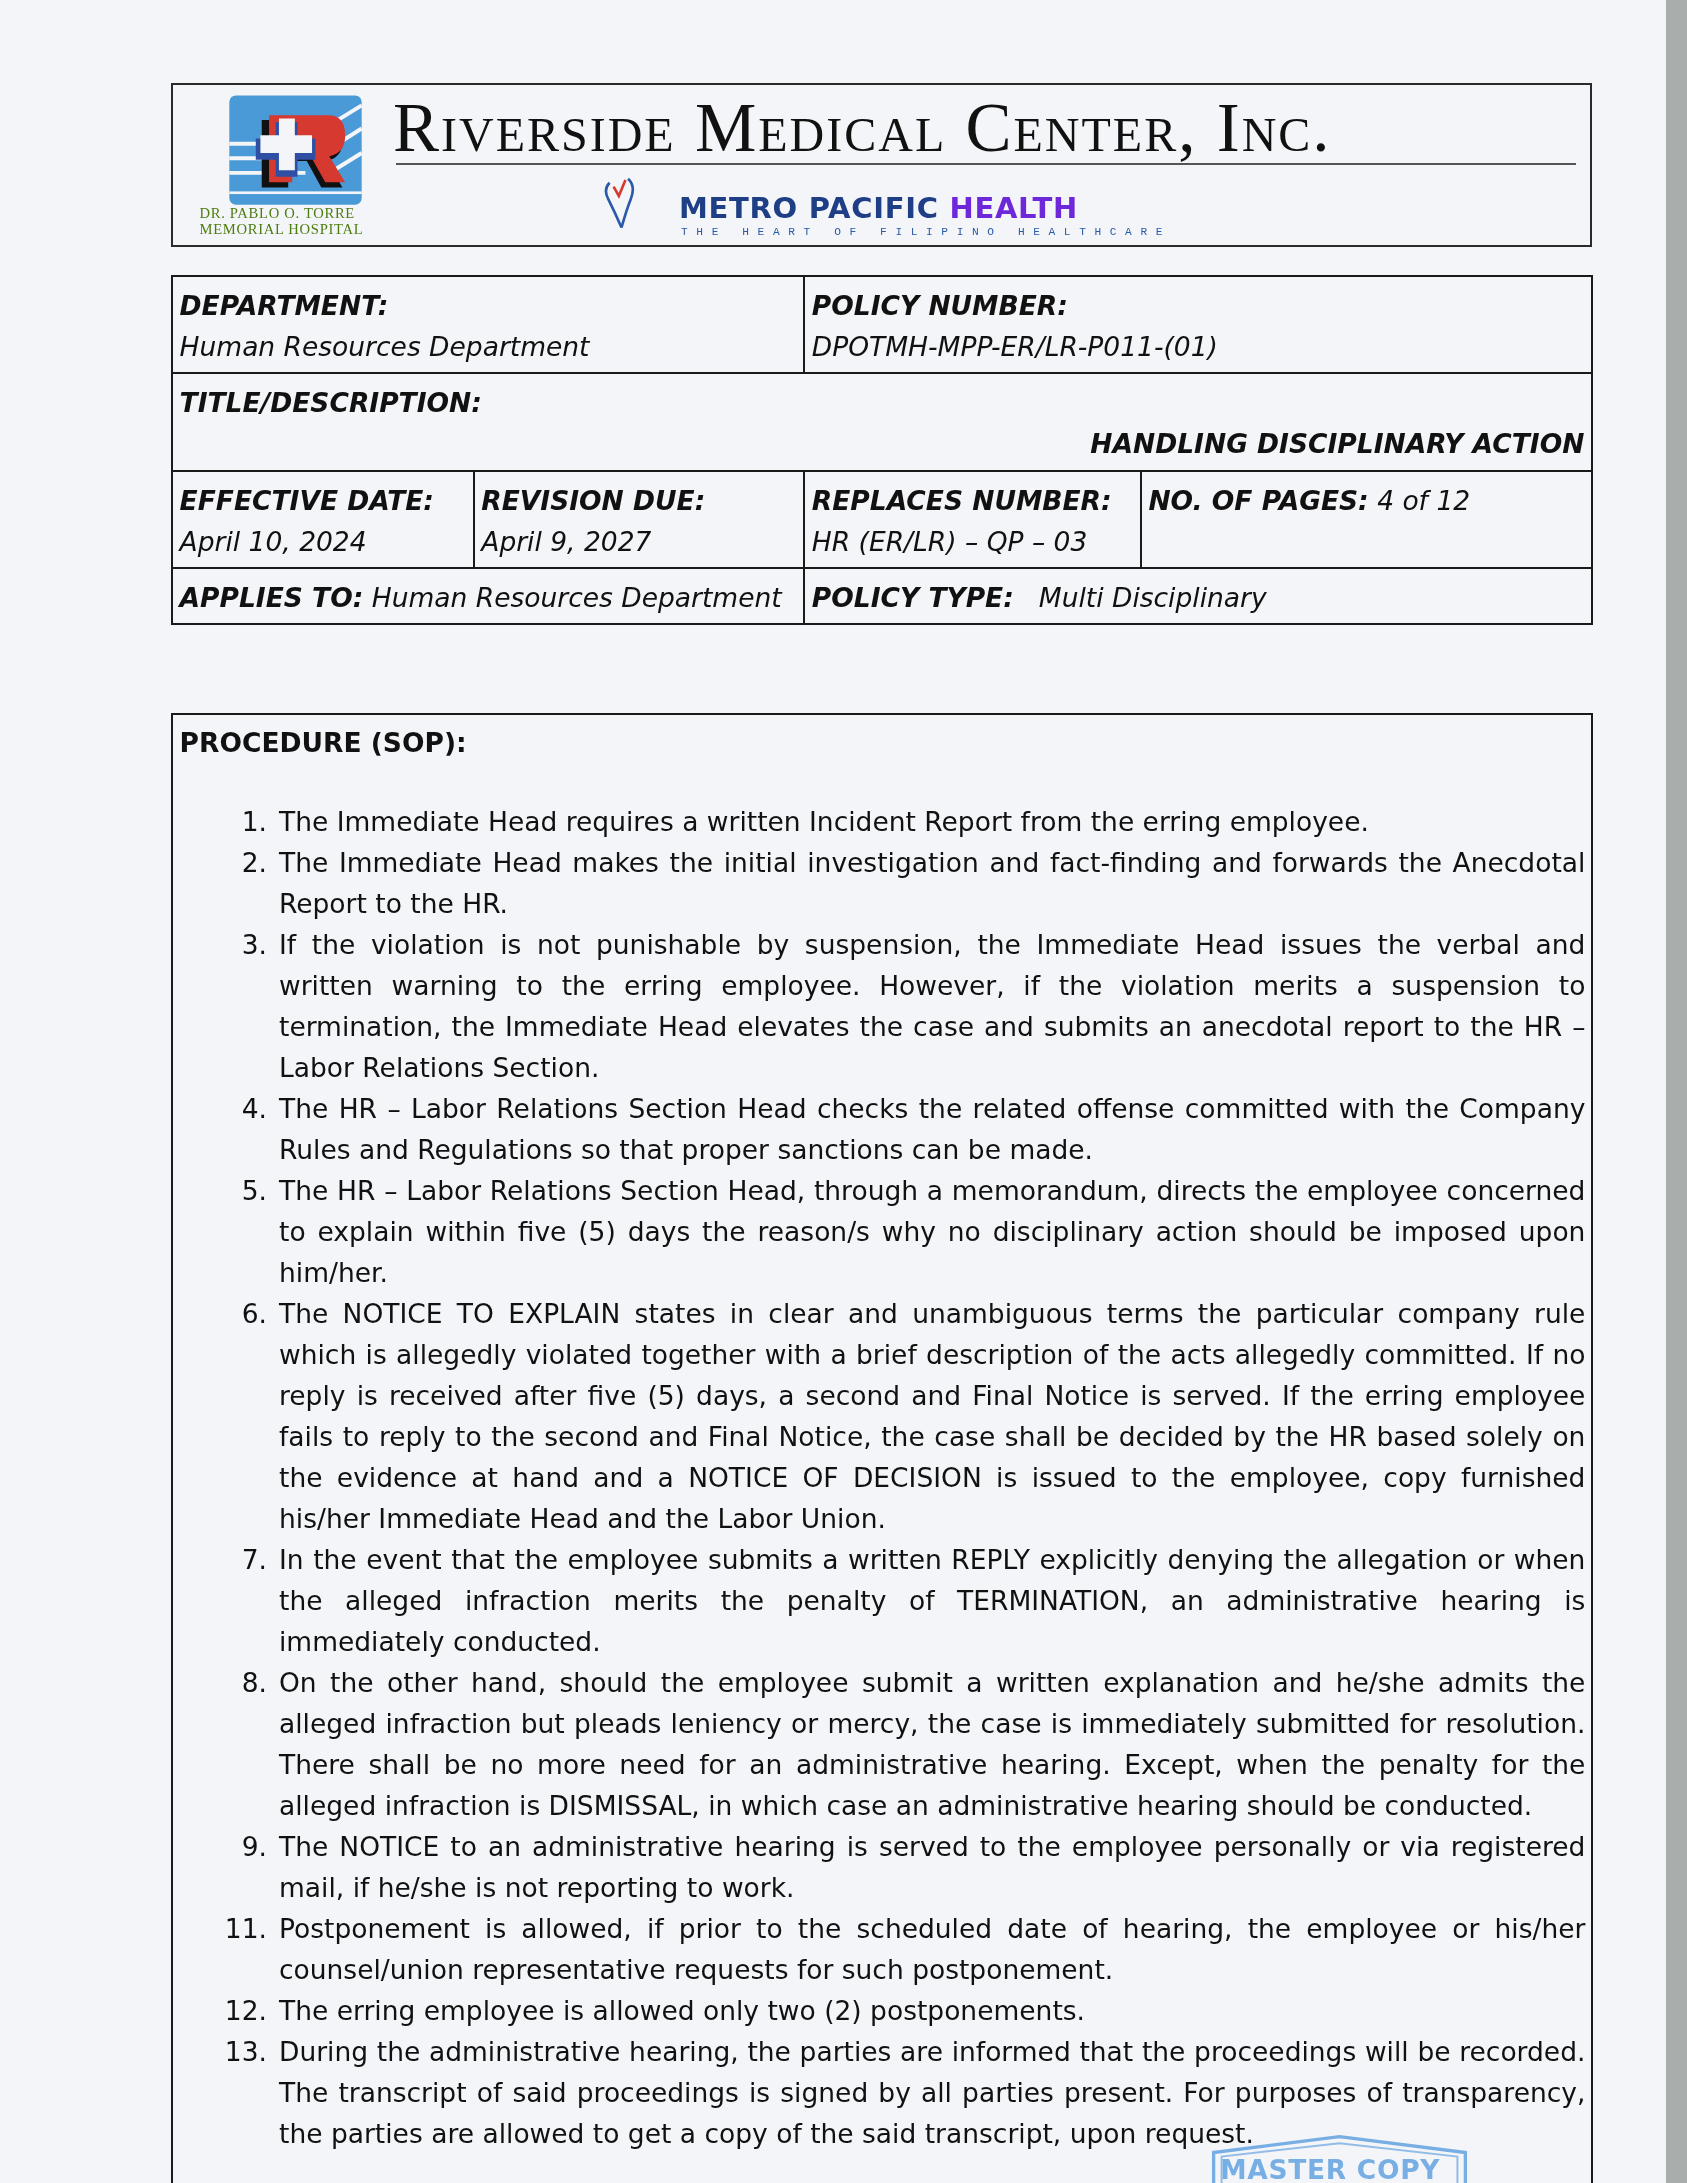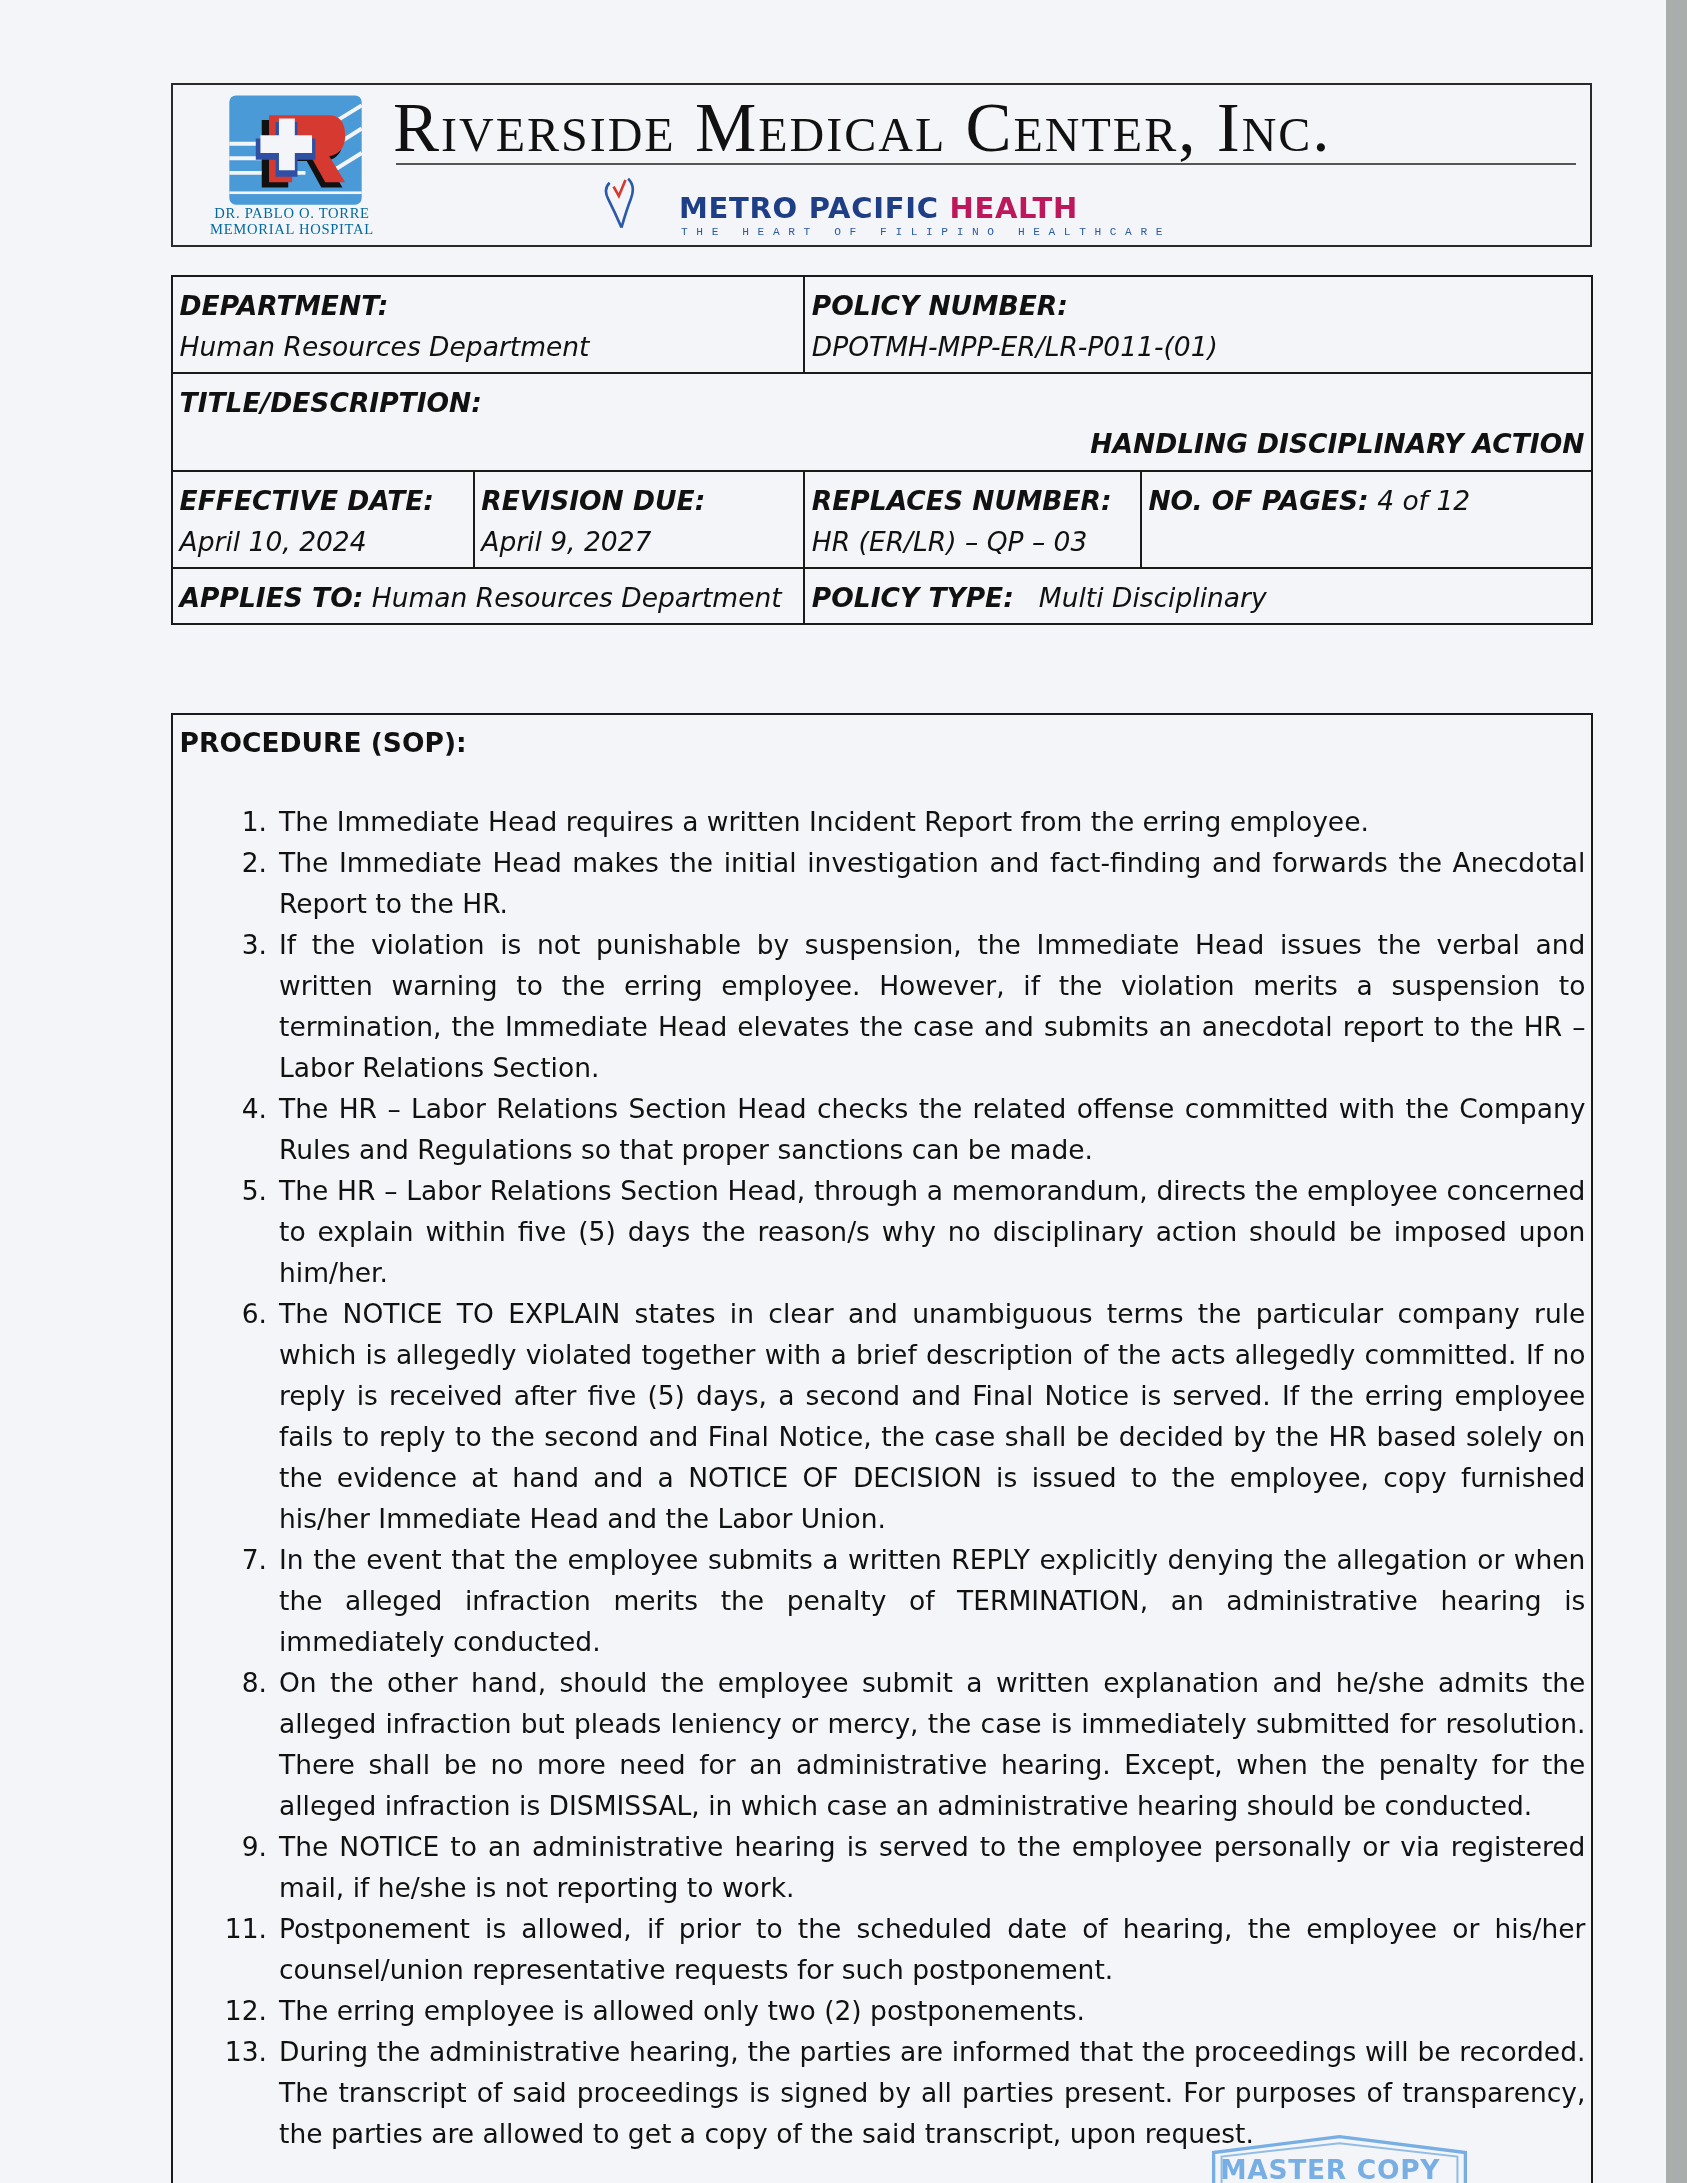--- a/index.html
+++ b/index.html
@@ -21,43 +21,43 @@
     width: 1421px; height: 164px;
     border: 2px solid #2a2a2a;
     box-sizing: border-box;
   }
   .logo {
     position: absolute; left: 53px; top: 6.6px; width: 139px; height: 126px;
   }
   .logo-caption {
     position: absolute; left: 26.5px; top: 120px; width: 185px;
     font-family: "Liberation Serif", serif; font-size: 14.6px;
-    text-transform: uppercase; letter-spacing: 0.7px; text-align: center;
-    line-height: 16px; color: #0369a1;
+    text-transform: uppercase; letter-spacing: 0.7px; 
+    line-height: 16px; color: #4d7c0f;
   }
   .org-name {
     position: absolute; left: 220px; top: 0px; width: 1191px;
     font-family: "Liberation Serif", serif; font-size: 69px;
     font-variant: small-caps; letter-spacing: 2px;
     line-height: 86px; white-space: nowrap; color: #111;
   }
   .org-rule {
     position: absolute; left: 223px; top: 78px; width: 1180px; height: 0;
     border-top: 2px solid #555;
   }
   .mph {
     position: absolute; left: 430px; top: 91px; width: 595px; height: 66px;
   }
   .mph-heart { position: absolute; left: 0; top: 0; width: 33px; height: 53px; }
   .mph-name {
     position: absolute; left: 76px; top: 14.6px;
     font-family: "DejaVu Sans", sans-serif; font-weight: bold;
     font-size: 29px; letter-spacing: 0.7px; color: #1e3f86; white-space: nowrap;
   }
-  .mph-name .hl { color: #be185d; }
+  .mph-name .hl { color: #6d28d9; }
   .mph-tag {
     position: absolute; left: 78px; top: 50px;
     font-family: Liberation Mono, monospace; font-size: 11.2px;
     letter-spacing: 8.6px; color: #2a5aa9; white-space: nowrap;
   }
 
   
   .info {
     position: absolute; left: 171px; top: 275px;
     width: 1422px; border-collapse: collapse;

